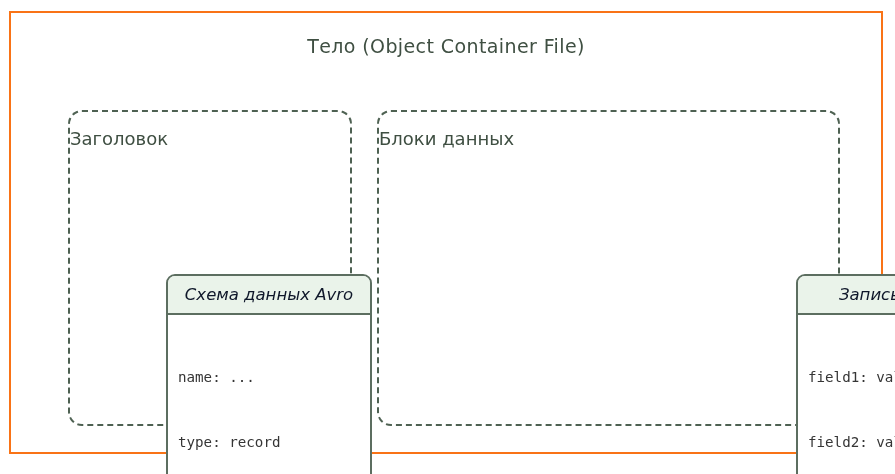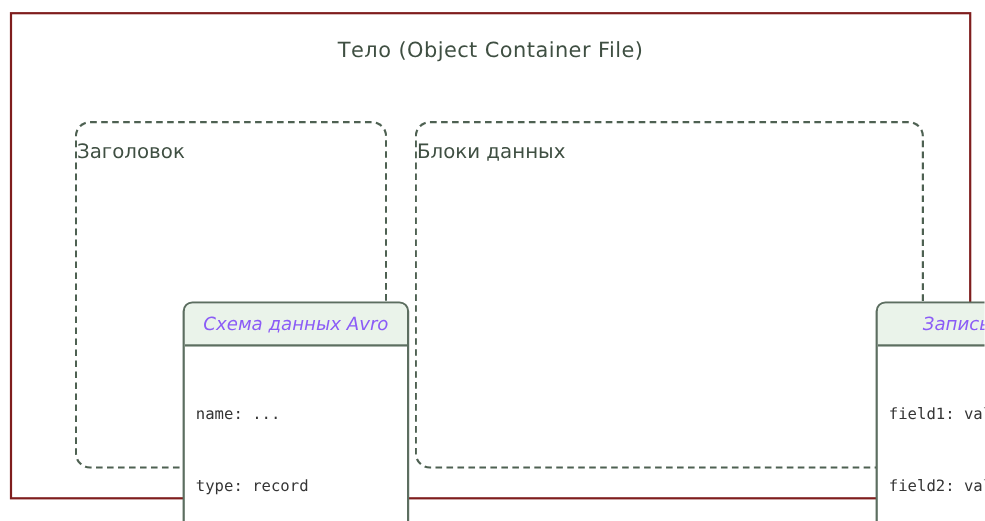--- a/index.html
+++ b/index.html
@@ -22,21 +22,21 @@
     background: #ffffff;
   }
 
   .outer-box {
     position: absolute;
     left: 9px;
     top: 11px;
     width: 874px;
     height: 443px;
     box-sizing: border-box;
-    border: 2px solid #7f1d1d;
+    border: 2px solid #f97316;
     background: #ffffff;
     padding-left: 16px;
   }
 
   .outer-title {
     position: absolute;
     left: 0;
     top: 22px;
     width: 100%;
     text-align: center;
@@ -78,21 +78,21 @@
     background: #ffffff;
     overflow: hidden;
   }
   .card-title {
     height: 37px;
     line-height: 37px;
     text-align: center;
     background: #eaf3ea;
     border-bottom: 2px solid #5c6e60;
     font-size: 16.5px;
-    color: #8b5cf6;
+    color: #0f172a;
     white-space: nowrap;
     font-style: italic;
   }
   .card-body {
     padding: 9px 0 0 10px;
     font-family: "DejaVu Sans Mono", monospace;
     font-size: 14.2px;
     line-height: 21.5px;
     color: #353535;
     white-space: pre;

